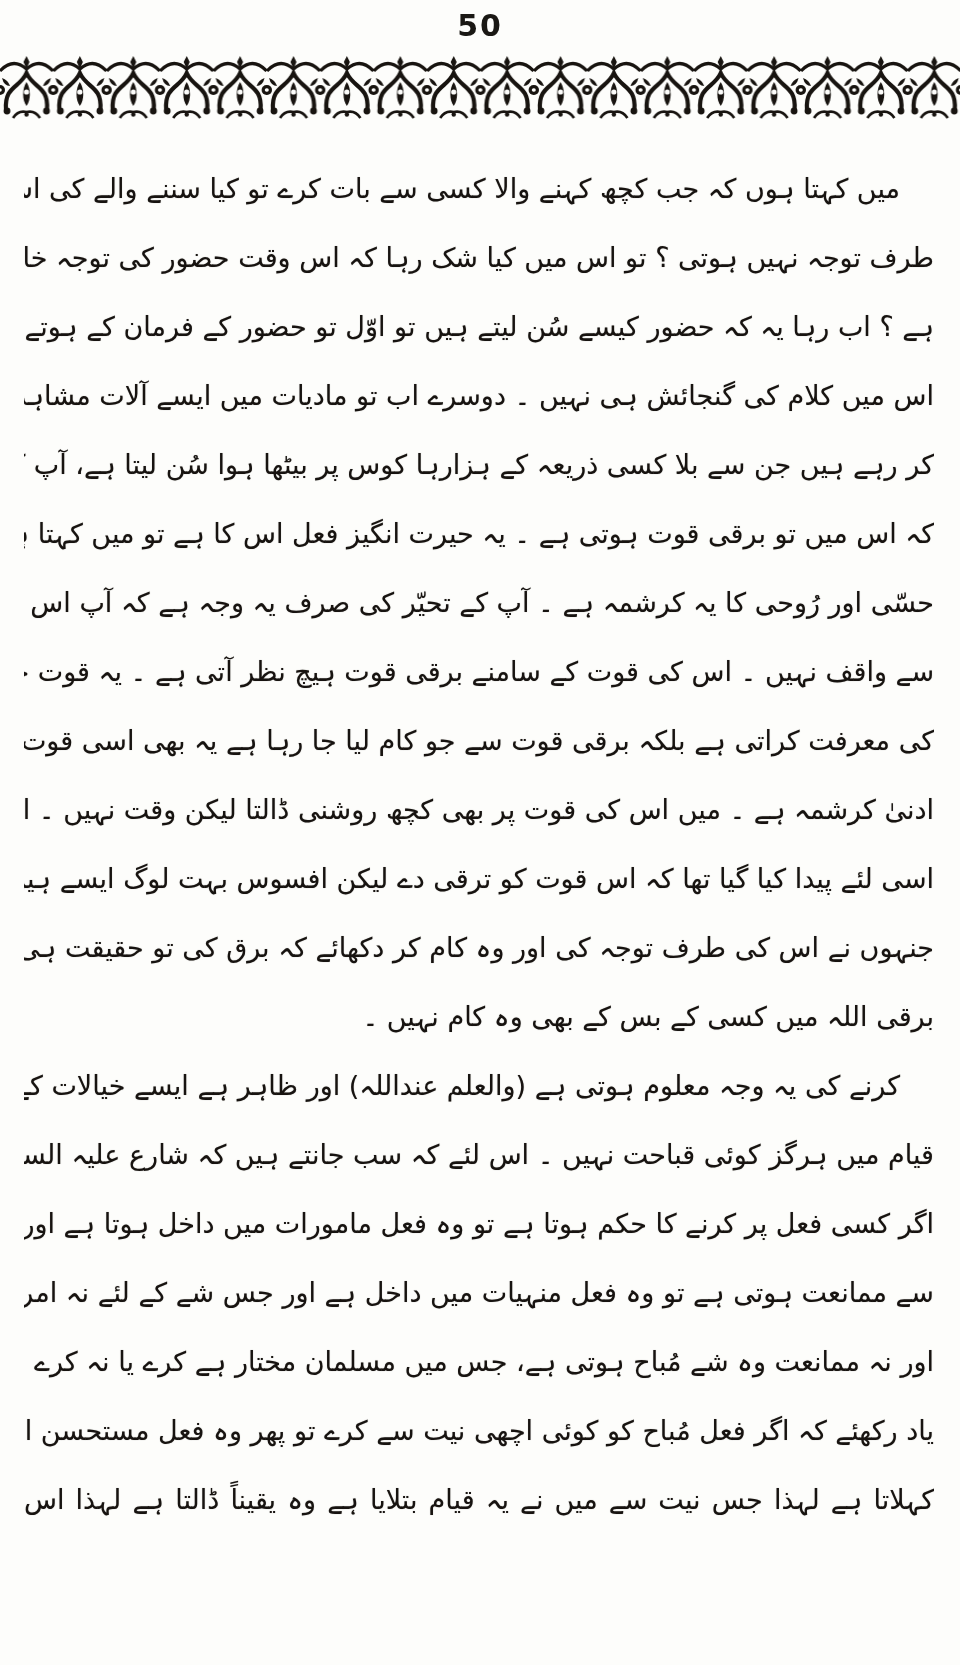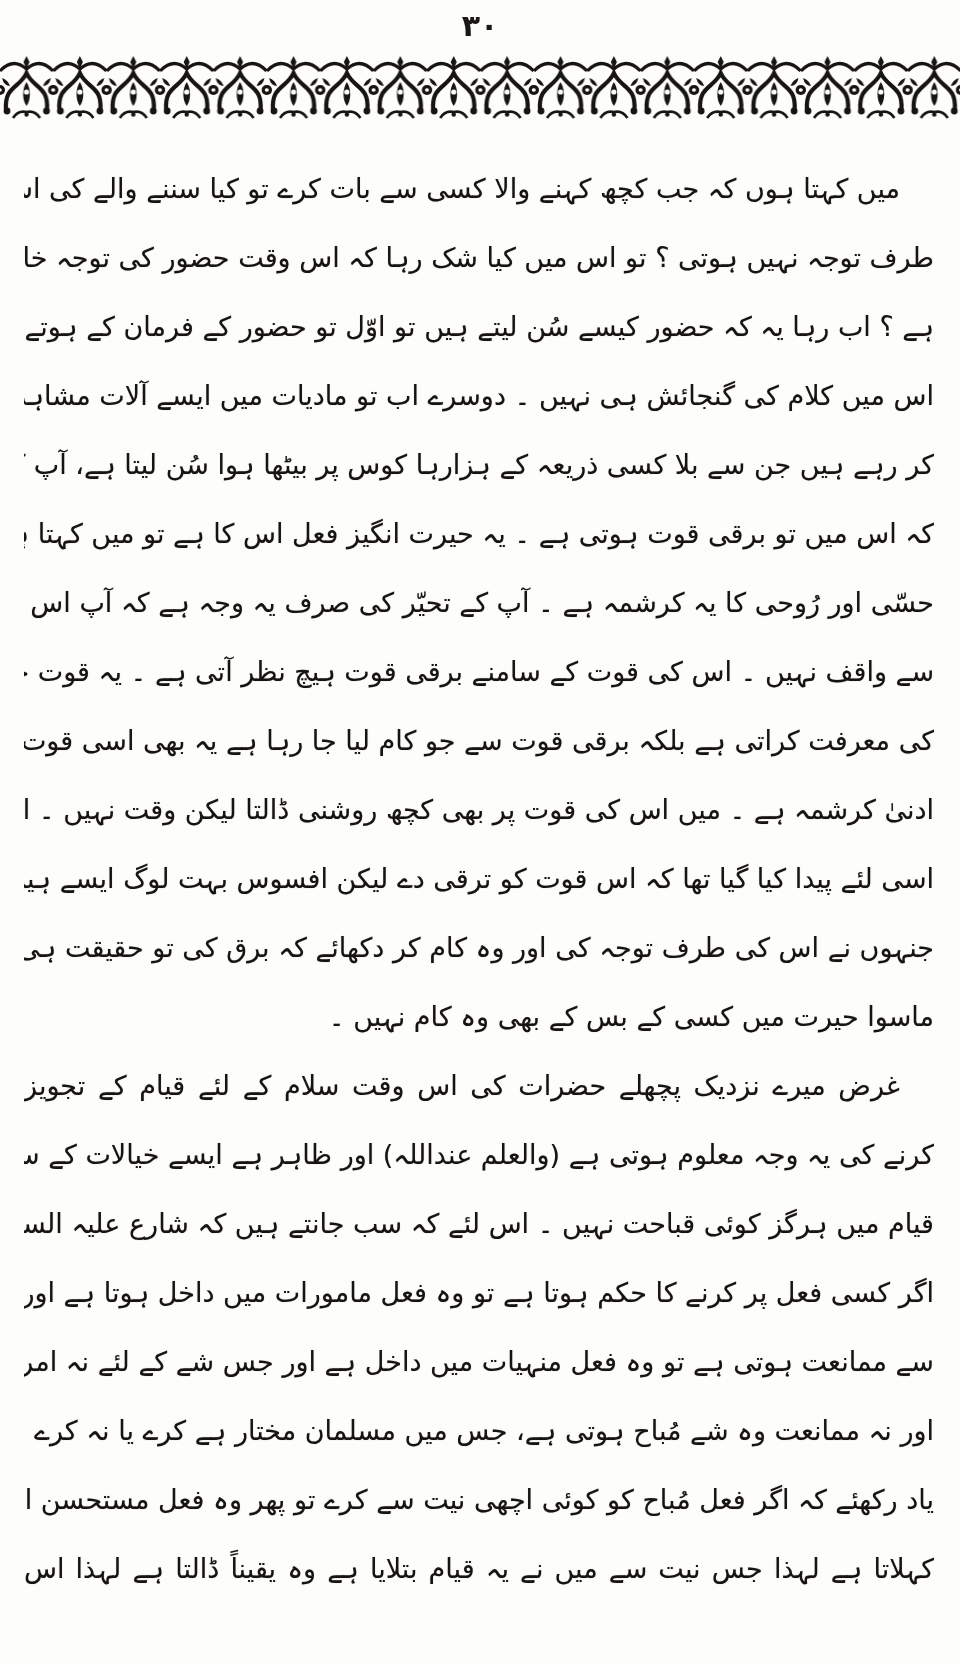--- a/index.html
+++ b/index.html
@@ -49,21 +49,21 @@
   .para .line:first-child{padding-right:34px;}
   
   .para.para-ends .line:last-child{text-align-last:right;}
   .para{margin:0;}
 </style>
 </head>
 <body>
 
 <div class="page">
 
-  <div class="page-number">۳۰</div>
+  <div class="page-number">50</div>
 
   <div class="ornament">
     <svg width="960" height="64" viewBox="0 0 960 64" xmlns="http://www.w3.org/2000/svg">
       <defs>
         <g id="motif">
 
           <path d="M0,15 Q13,1 26.5,13 Q40,1 53,15" fill="none" stroke="#181410" stroke-width="3.2"></path>
 
           <path d="M26.5,13 L23.5,6 L26.5,0 L29.5,6 Z" fill="#181410"></path>
 
@@ -101,24 +101,23 @@
         <div class="line" dir="rtl">ہے ؟ اب رہا یہ کہ حضور کیسے سُن لیتے ہیں تو اوّل تو حضور کے فرمان کے ہوتے ہوئے</div>
         <div class="line" dir="rtl">اس میں کلام کی گنجائش ہی نہیں ۔ دوسرے اب تو مادیات میں ایسے آلات مشاہدہ</div>
         <div class="line" dir="rtl">کر رہے ہیں جن سے بلا کسی ذریعہ کے ہزارہا کوس پر بیٹھا ہوا سُن لیتا ہے، آپ کہیں گے</div>
         <div class="line" dir="rtl">کہ اس میں تو برقی قوت ہوتی ہے ۔ یہ حیرت انگیز فعل اس کا ہے تو میں کہتا ہوں کہ</div>
         <div class="line" dir="rtl">حسّی اور رُوحی کا یہ کرشمہ ہے ۔ آپ کے تحیّر کی صرف یہ وجہ ہے کہ آپ اس کی قوت</div>
         <div class="line" dir="rtl">سے واقف نہیں ۔ اس کی قوت کے سامنے برقی قوت ہیچ نظر آتی ہے ۔ یہ قوت خدا</div>
         <div class="line" dir="rtl">کی معرفت کراتی ہے بلکہ برقی قوت سے جو کام لیا جا رہا ہے یہ بھی اسی قوت کا ایک</div>
         <div class="line" dir="rtl">ادنیٰ کرشمہ ہے ۔ میں اس کی قوت پر بھی کچھ روشنی ڈالتا لیکن وقت نہیں ۔ انسان</div>
         <div class="line" dir="rtl">اسی لئے پیدا کیا گیا تھا کہ اس قوت کو ترقی دے لیکن افسوس بہت لوگ ایسے ہیں</div>
         <div class="line" dir="rtl">جنہوں نے اس کی طرف توجہ کی اور وہ کام کر دکھائے کہ برق کی تو حقیقت ہی کیا ہے</div>
-        <div class="line" dir="rtl">ماسوا حیرت میں کسی کے بس کے بھی وہ کام نہیں ۔</div>
+        <div class="line" dir="rtl">برقی اللہ میں کسی کے بس کے بھی وہ کام نہیں ۔</div>
       </div>
     <div class="para">
-        <div class="line" dir="rtl">غرض میرے نزدیک پچھلے حضرات کی اس وقت سلام کے لئے قیام کے تجویز</div>
         <div class="line" dir="rtl">کرنے کی یہ وجہ معلوم ہوتی ہے (والعلم عنداللہ) اور ظاہر ہے ایسے خیالات کے ساتھ</div>
         <div class="line" dir="rtl">قیام میں ہرگز کوئی قباحت نہیں ۔ اس لئے کہ سب جانتے ہیں کہ شارع علیہ السلام سے</div>
         <div class="line" dir="rtl">اگر کسی فعل پر کرنے کا حکم ہوتا ہے تو وہ فعل مامورات میں داخل ہوتا ہے اور جس شے</div>
         <div class="line" dir="rtl">سے ممانعت ہوتی ہے تو وہ فعل منہیات میں داخل ہے اور جس شے کے لئے نہ امر ہو</div>
         <div class="line" dir="rtl">اور نہ ممانعت وہ شے مُباح ہوتی ہے، جس میں مسلمان مختار ہے کرے یا نہ کرے لیکن</div>
         <div class="line" dir="rtl">یاد رکھئے کہ اگر فعل مُباح کو کوئی اچھی نیت سے کرے تو پھر وہ فعل مستحسن اور مستحب</div>
         <div class="line" dir="rtl">کہلاتا ہے لہذا جس نیت سے میں نے یہ قیام بتلایا ہے وہ یقیناً ڈالتا ہے لہذا اس</div>
       </div>
   </div>
 

